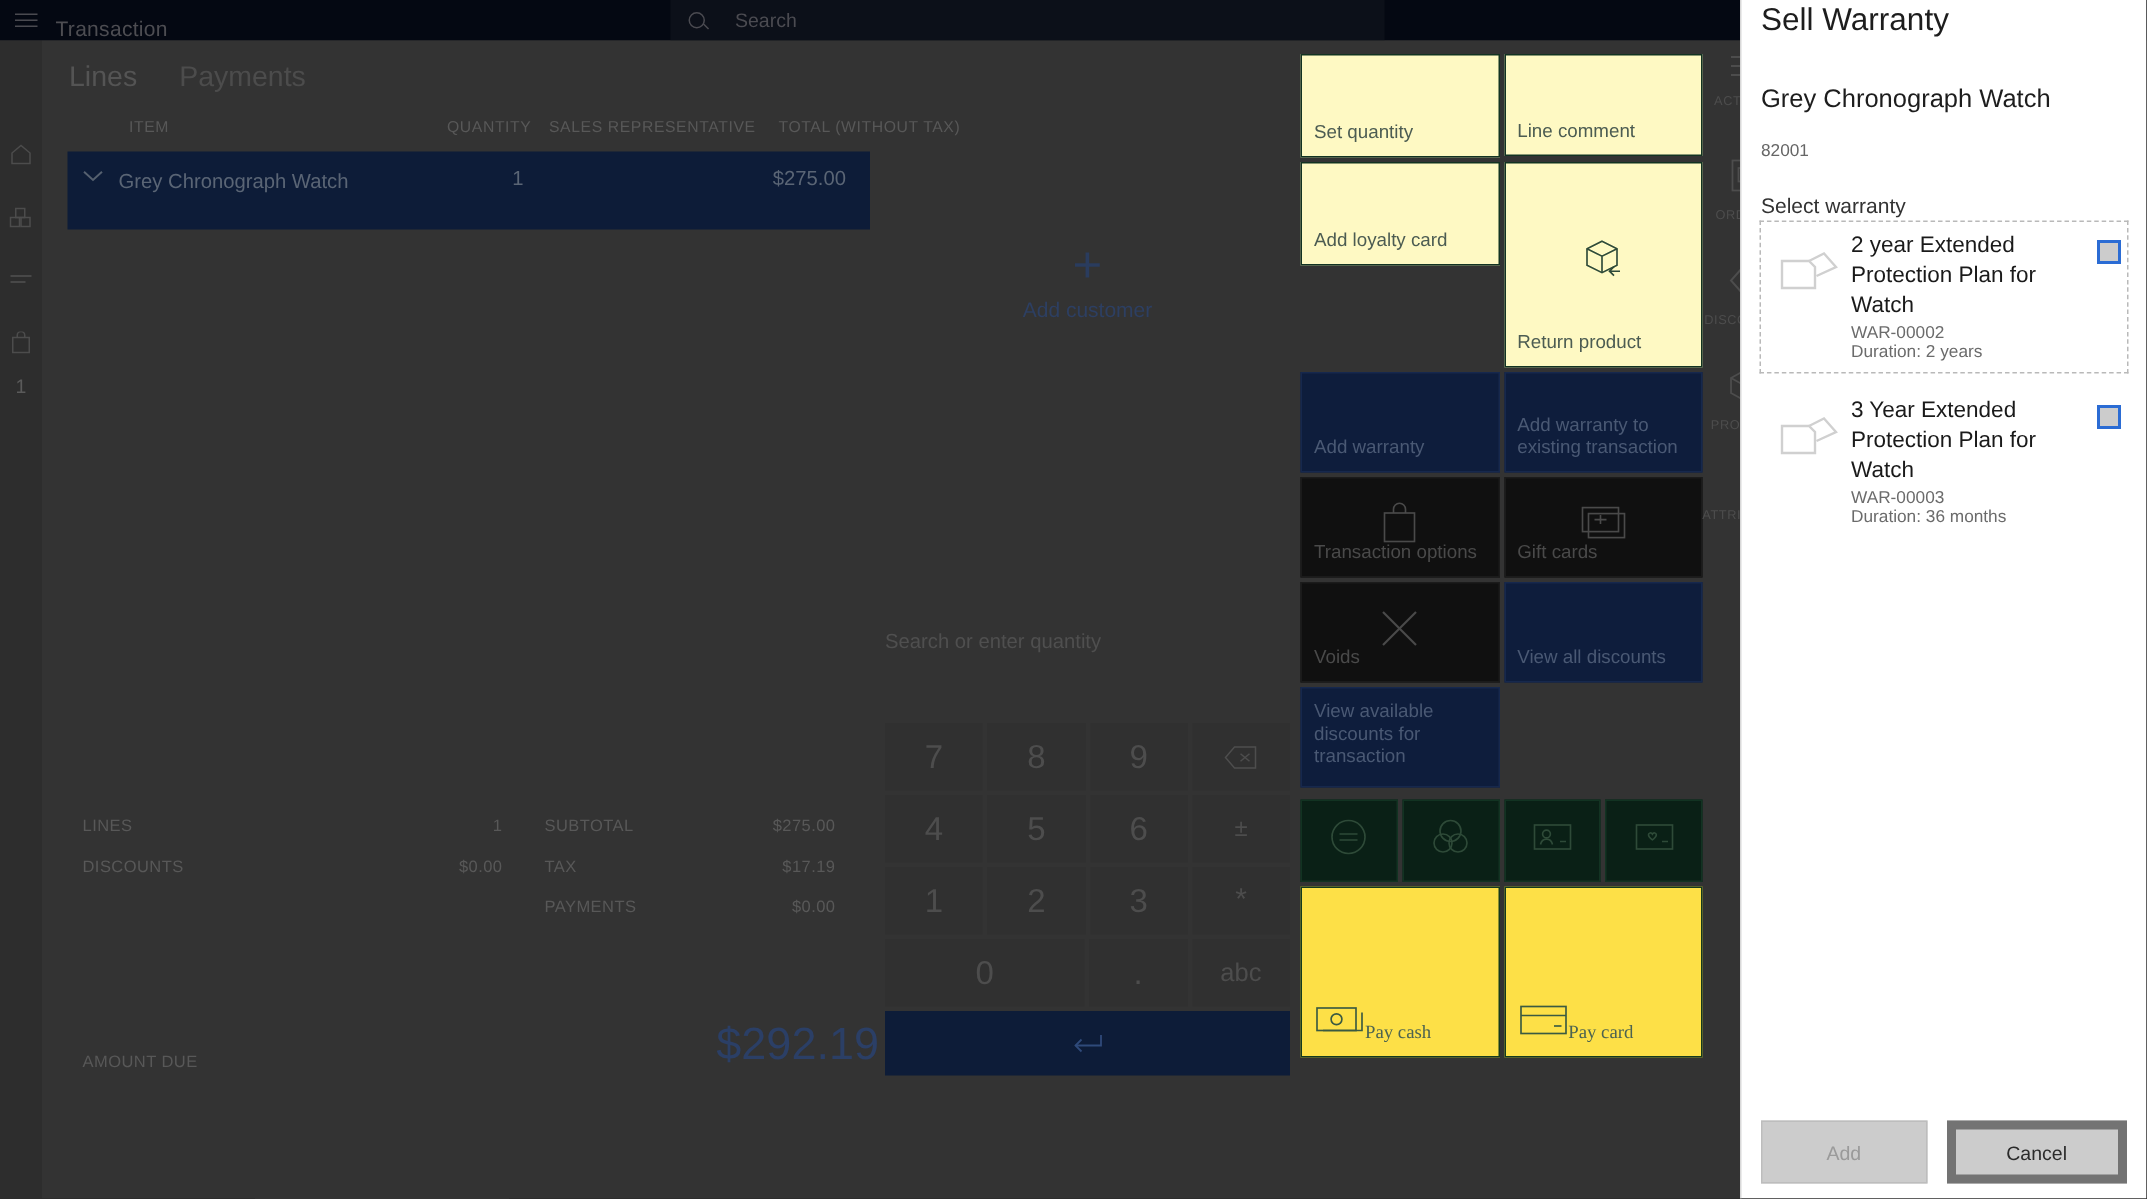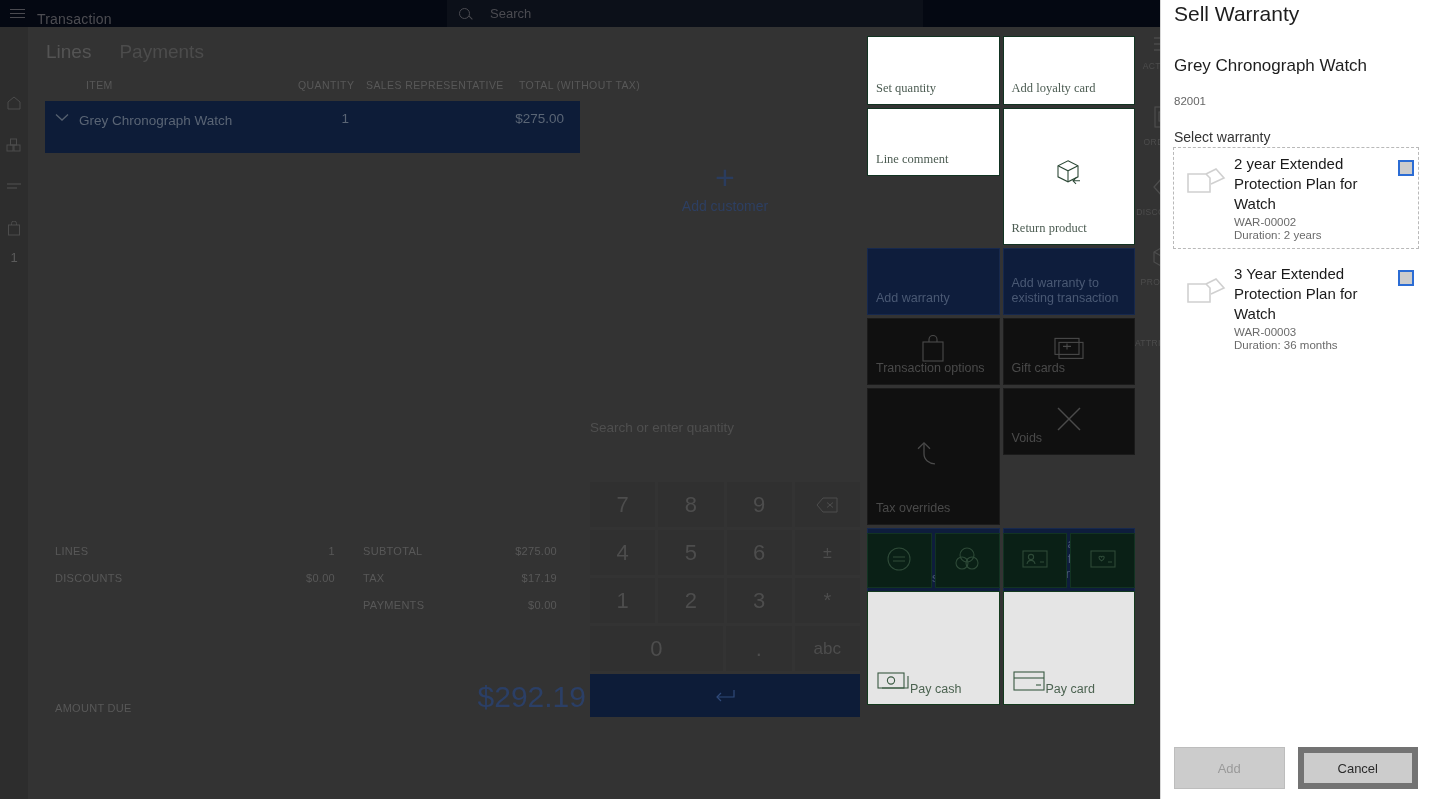--- a/index.html
+++ b/index.html
@@ -92,34 +92,34 @@
       align-items:center; justify-content:center; margin-top: 2px; }
 
   
   .tiles { position:absolute; left: 867px; top: 36px; width: 268px; }
   .tgrid { display:flex; flex-wrap: wrap; gap: 3px; }
   .tile { width: 132.5px; position: relative; color:#4c5c52; font-size: 12.5px;
      padding: 8px; display:flex; flex-direction: column; justify-content: flex-end; }
   .tile .tl { line-height: 15px; }
   .tile .ti { position:absolute; left:0; right:0; top: 50%; transform: translateY(-60%);
      display:flex; justify-content:center; }
-  .green  { background:#ffffff; border:1px solid #123322;font-family:Liberation Serif, serif; }
+  .green  { background:#fef9c3; border:1px solid #123322; }
   .blue   { background:#0e1d3c; color:#4a5974; border:1px solid #16284d; }
   .black  { background:#101010; color:#4a4a4a; border:1px solid #1b1b1b; }
   .h37 { height: 69px; }
   .h70 { height: 68px; }
   .h86 { height: 87px; }
   .h65 { height: 67px; }
   .tiles2 { position:absolute; left: 867px; top: 533px; width: 268px; }
   .smallrow { display:flex; gap: 3px; }
   .smalltile { width: 65px; height: 55px; background:#0a2016; border:1px solid #123322;
       display:flex; align-items:center; justify-content:center; }
-  .paytile { width: 132.5px; height: 114px; background:#e5e5e5; border:1px solid #143a1e;
+  .paytile { width: 132.5px; height: 114px; background:#fde047; border:1px solid #143a1e;
       color:#4c6351; font-size:12.5px; padding:8px; position:relative;
-      display:flex; align-items:flex-end; }
+      display:flex; align-items:flex-end;font-family:Liberation Serif, serif; }
 
   
   .rightrail { position:absolute; left: 1138px; top: 36px; width: 50px; }
   .rr-item { height: 70px; display:flex; flex-direction:column; align-items:center; gap:5px; }
   .rr-ico { color:#4d4d4d; }
   .rr-lbl { color:#4d4d4d; font-size: 8.5px; letter-spacing:.4px; white-space: nowrap; }
 
   
   .dialog {
     position:absolute; right: 0; top: 0; width: 271px; height: 799px;
@@ -287,26 +287,26 @@
             <path d="M7 4L3 8l4 4"></path>
           </svg>
       </div>
     </div>
 
     <div class="tiles">
       <div class="tgrid">
         <div class="tile green h37">
           <span class="tl">Set quantity</span>
         </div>
+        <div class="tile green h70">
+          <span class="tl">Line comment</span>
+        </div>
+
         <div class="tile green h37">
           <span class="tl">Add loyalty card</span>
-        </div>
-
-        <div class="tile green h70">
-          <span class="tl">Line comment</span>
         </div>
         <div class="tile green h86" style="height:137px">
           <span class="ti">
             <svg width="34" height="32" viewBox="0 0 34 32" fill="none" stroke="#2e4a38" stroke-width="1.1">
                 <path d="M16 3l10 5v11l-10 5-10-5V8z"></path>
                 <path d="M6 8l10 5 10-5M16 13v11"></path>
                 <path d="M28 23h-7M24 20l-3 3 3 3"></path>
               </svg>
           </span>
           <span class="tl">Return product</span>
@@ -331,29 +331,20 @@
 
         <div class="tile black h65">
           <span class="ti">
             <svg width="32" height="26" viewBox="0 0 32 26" fill="none" stroke="#4a4a4a" stroke-width="1.1">
                 <rect x="6" y="6" width="24" height="16"></rect>
                 <rect x="2" y="2" width="24" height="16"></rect>
                 <path d="M10 10h8M14 7v6"></path>
               </svg>
           </span>
           <span class="tl">Gift cards</span>
-        </div>
-        <div class="tile black h86" style="height:137px">
-          <span class="ti">
-            <svg width="34" height="32" viewBox="0 0 34 32" fill="none" stroke="#4a4a4a" stroke-width="1.3">
-                <path d="M8 6v10M8 16c0 6 5 10 11 10"></path>
-                <path d="M2 11l6-6 6 6"></path>
-              </svg>
-          </span>
-          <span class="tl">Tax overrides</span>
         </div>
 
         <div class="tile black h65">
           <span class="ti">
             <svg width="30" height="30" viewBox="0 0 30 30" stroke="#4a4a4a" stroke-width="1.4">
                 <line x1="4" y1="4" x2="26" y2="26"></line>
                 <line x1="26" y1="4" x2="4" y2="26"></line>
               </svg>
           </span>
           <span class="tl">Voids</span>

